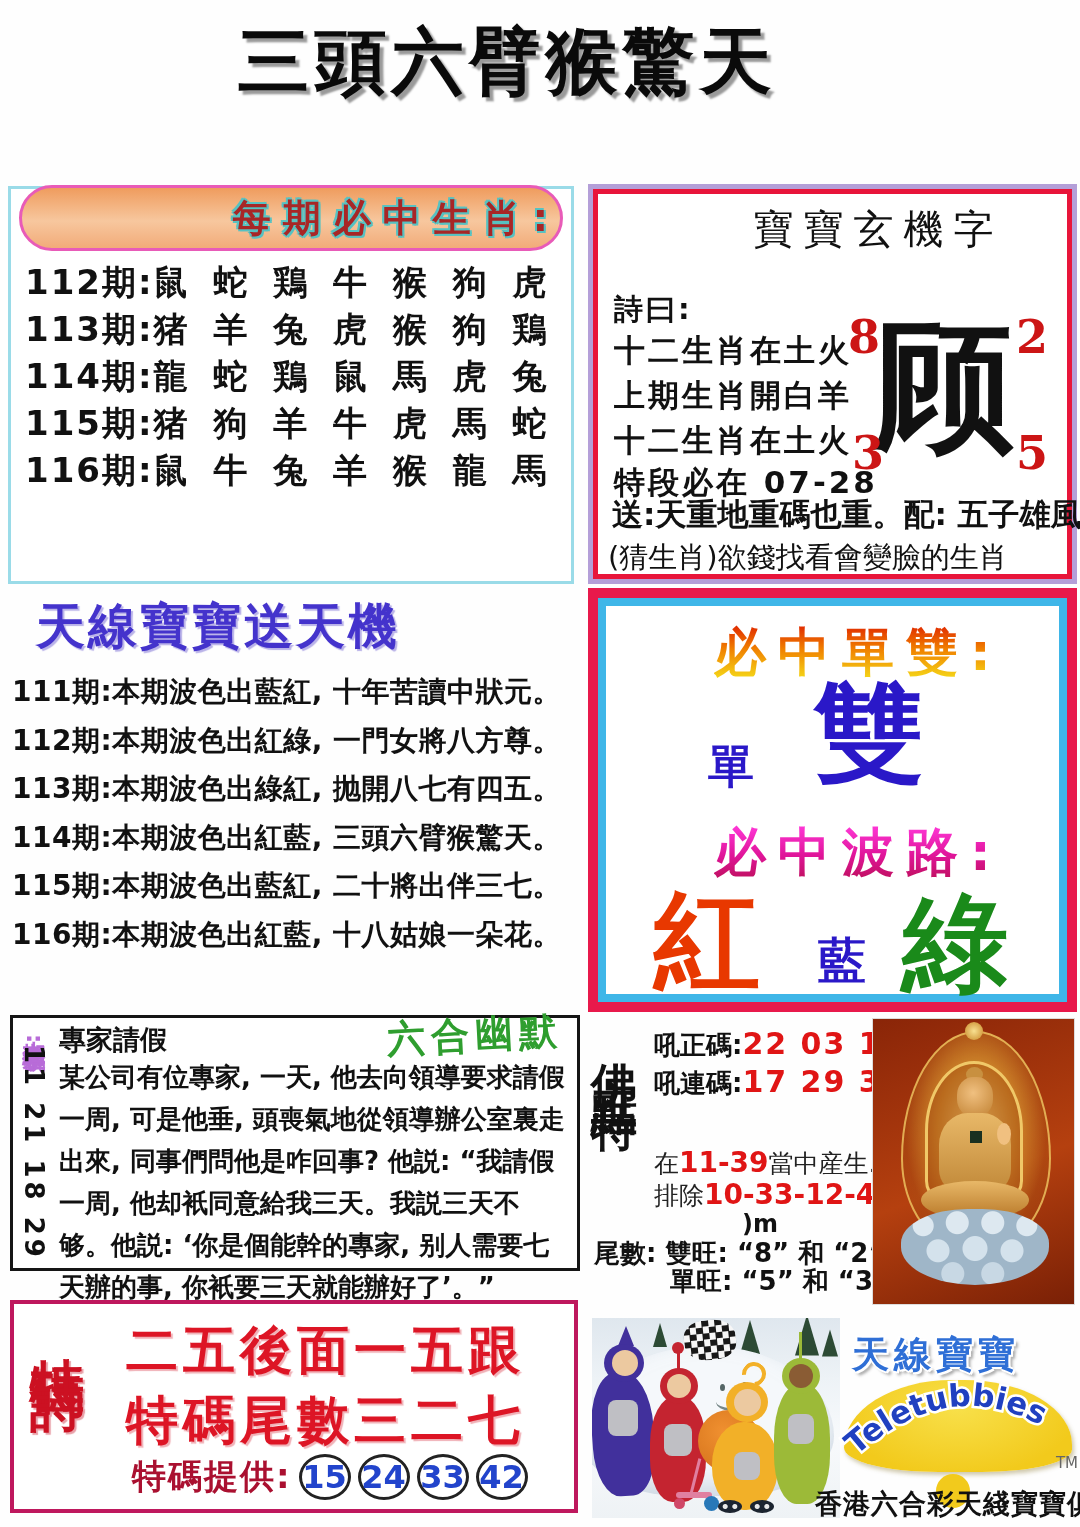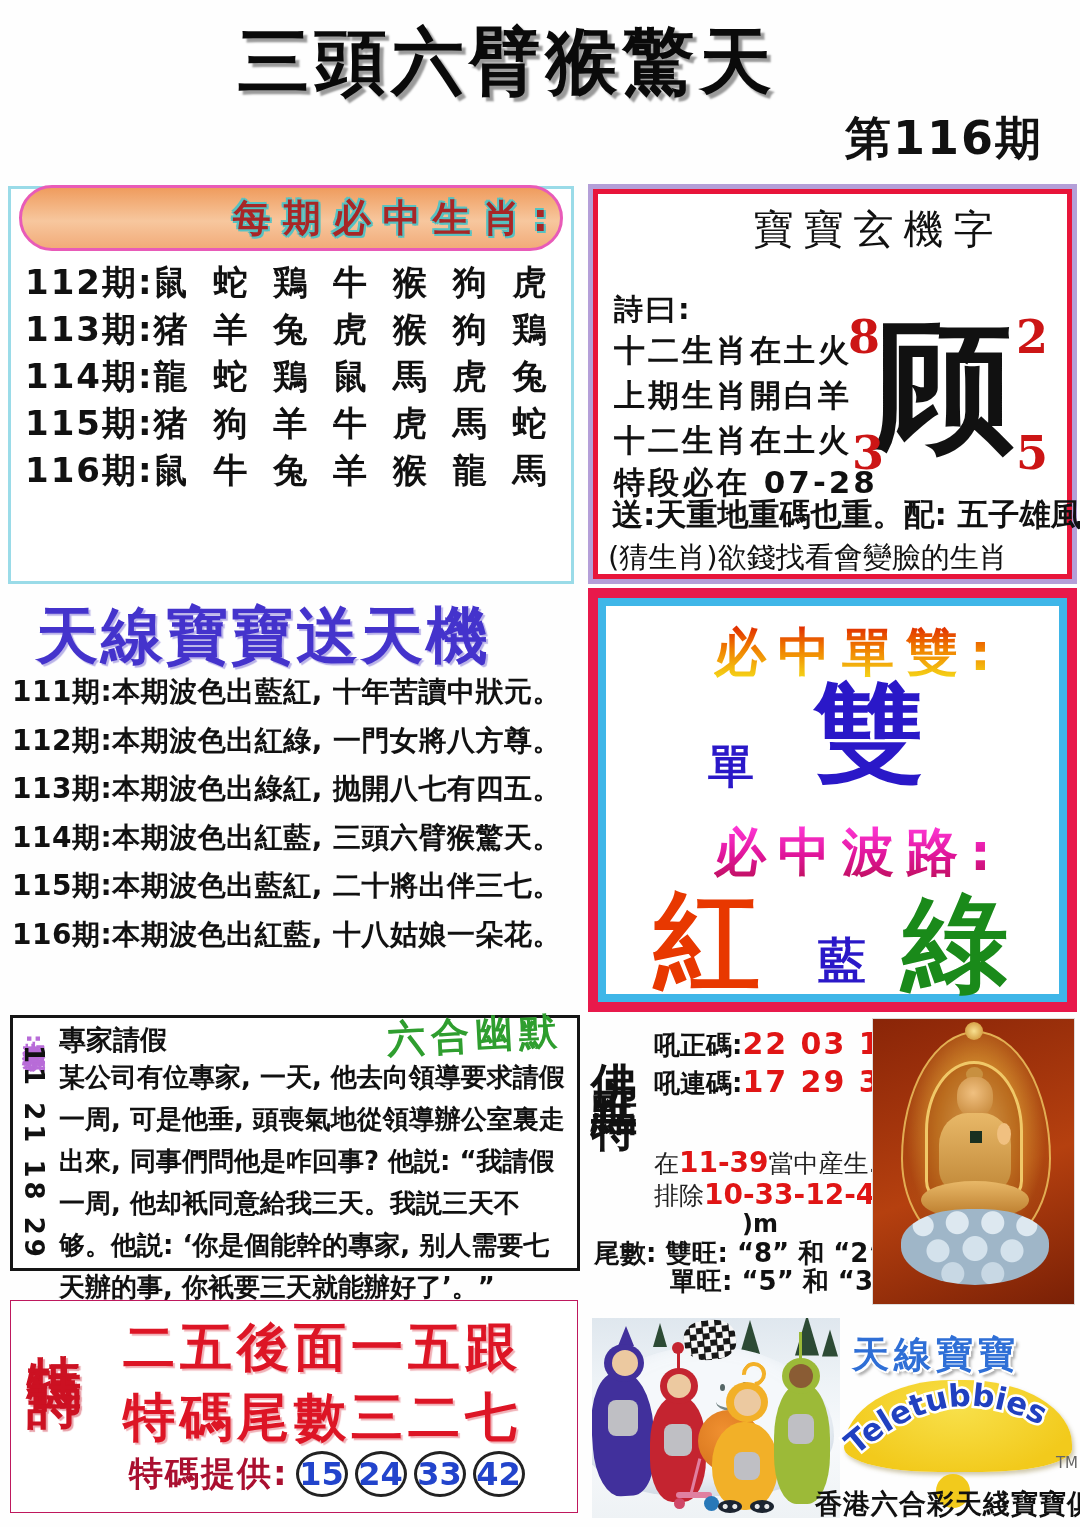--- a/index.html
+++ b/index.html
@@ -30,21 +30,21 @@
   .poem-line{position:absolute;left:16px;font-size:31px;font-weight:bold;letter-spacing:3px;white-space:nowrap;}
   .pl1{top:136px}.pl2{top:181px}.pl3{top:226px}.pl4{top:268px}
   .big-char{position:absolute;left:276px;top:122px;font-size:140px;line-height:1;font-weight:bold;
             font-family:"DejaVu Serif",serif;}
   .corner-num{position:absolute;font-size:46px;font-weight:bold;color:#cc1515;font-family:"DejaVu Serif",serif;line-height:1;}
   .num-tl{left:250px;top:120px}.num-tr{left:418px;top:120px}.num-bl{left:254px;top:236px}.num-br{left:418px;top:236px}
   .gift-line{position:absolute;left:14px;top:300px;font-size:31px;font-weight:bold;white-space:nowrap;}
   .hint-line{position:absolute;left:10px;top:344px;font-size:29px;white-space:nowrap;}
 
   
-  .tianji-header{left:36px;top:594px;font-size:62px;font-weight:bold;color:#4433cc;letter-spacing:3px;
+  .tianji-header{left:36px;top:594px;font-size:49px;font-weight:bold;color:#4433cc;letter-spacing:3px;
                  text-shadow:2px 2px 1px #b9b2e8;white-space:nowrap;}
   .tianji-lines{left:12px;top:668px;}
   .tianji-line{font-size:28px;font-weight:bold;line-height:48.5px;white-space:nowrap;letter-spacing:0.5px;}
 
   
   .danshuang-box{left:588px;top:588px;width:489px;height:424px;border:10px solid #e8194b;box-sizing:border-box;background:#fff;}
   .ds-inner{position:relative;width:100%;height:100%;border:8px solid #3fb6e8;box-sizing:border-box;background:#fff;}
   .ds-h{position:absolute;font-size:52px;font-weight:bold;letter-spacing:12px;white-space:nowrap;margin-left:46px;}
   .ds-h1{left:62px;top:12px;}
   .ds-h2{left:62px;top:212px;}
@@ -63,21 +63,21 @@
   .lucky-strip{position:absolute;left:3px;top:4px;height:246px;width:36px;writing-mode:vertical-rl;
                font-weight:bold;line-height:1;display:flex;align-items:center;}
   .lucky-label{font-size:23px;color:#b86cd8;letter-spacing:2px;}
   .lucky-nums{font-size:26px;color:#111;letter-spacing:4px;}
   .joke-title{position:absolute;left:46px;top:4px;font-size:27px;font-weight:bold;}
   .joke-humor{position:absolute;right:14px;top:-8px;font-size:38px;font-weight:bold;color:#2f9e2f;
               transform:rotate(-3deg);letter-spacing:6px;}
   .joke-body{position:absolute;left:46px;top:38px;width:508px;font-size:26px;font-weight:bold;line-height:42px;}
 
   
-  .temashi-box{left:10px;top:1300px;width:568px;height:213px;border:1px solid #be185d;background:#fff;box-sizing:border-box;}
+  .temashi-box{left:10px;top:1300px;width:568px;height:213px;border:4px solid #be185d;background:#fff;box-sizing:border-box;}
   .tm-vert{position:absolute;left:16px;top:10px;writing-mode:vertical-rl;font-size:54px;font-weight:bold;
            color:#cc1122;letter-spacing:10px;line-height:1;text-shadow:2px 2px 1px #e8a0a8;}
   .tm-line{position:absolute;left:112px;font-size:52px;font-weight:bold;color:#dd1525;letter-spacing:5px;
            white-space:nowrap;text-shadow:2px 2px 1px #f0b0b6;}
   .tm-l1{top:12px}.tm-l2{top:82px}
   .tm-provide{position:absolute;left:118px;top:150px;display:flex;align-items:center;gap:7px;}
   .tm-provide-label{font-size:34px;font-weight:bold;color:#aa1030;letter-spacing:2px;}
   .tm-ball{width:52px;height:46px;border:3px solid #222;border-radius:50%;display:flex;align-items:center;
            justify-content:center;font-size:32px;font-weight:bold;color:#2244cc;background:#fff;box-sizing:border-box;}
 
@@ -194,21 +194,20 @@
   .logo-dot{position:absolute;left:94px;top:148px;width:34px;height:34px;border-radius:50%;background:#f2ca1c;}
   .logo-tm{position:absolute;right:0;top:128px;font-size:15px;color:#666;}
   .tt-caption{left:815px;top:1486px;font-size:27px;font-weight:bold;letter-spacing:1px;white-space:nowrap;}
 </style>
 </head>
 <body>
 
 <div id="page">
 
   <div class="abs main-title">三頭六臂猴驚天</div>
-  <div class="abs issue-no">第116期</div>
 
   <div class="abs zodiac-box">
     <div class="zodiac-banner">
       <span class="zodiac-banner-text">每期必中生肖:</span>
     </div>
     <div class="zodiac-rows">
       <div class="zodiac-row">112期:鼠 蛇 鶏 牛 猴 狗 虎</div>
       <div class="zodiac-row">113期:猪 羊 兔 虎 猴 狗 鶏</div>
       <div class="zodiac-row">114期:龍 蛇 鶏 鼠 馬 虎 兔</div>
       <div class="zodiac-row">115期:猪 狗 羊 牛 虎 馬 蛇</div>

